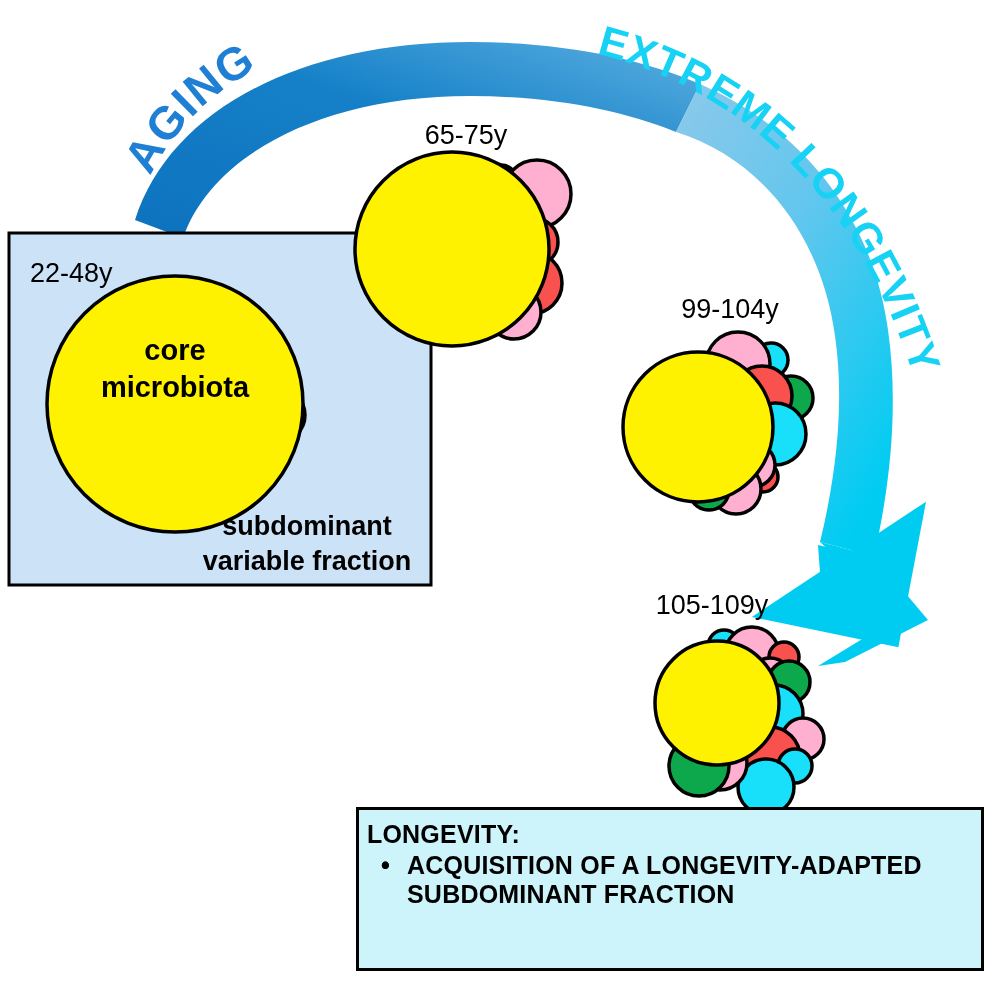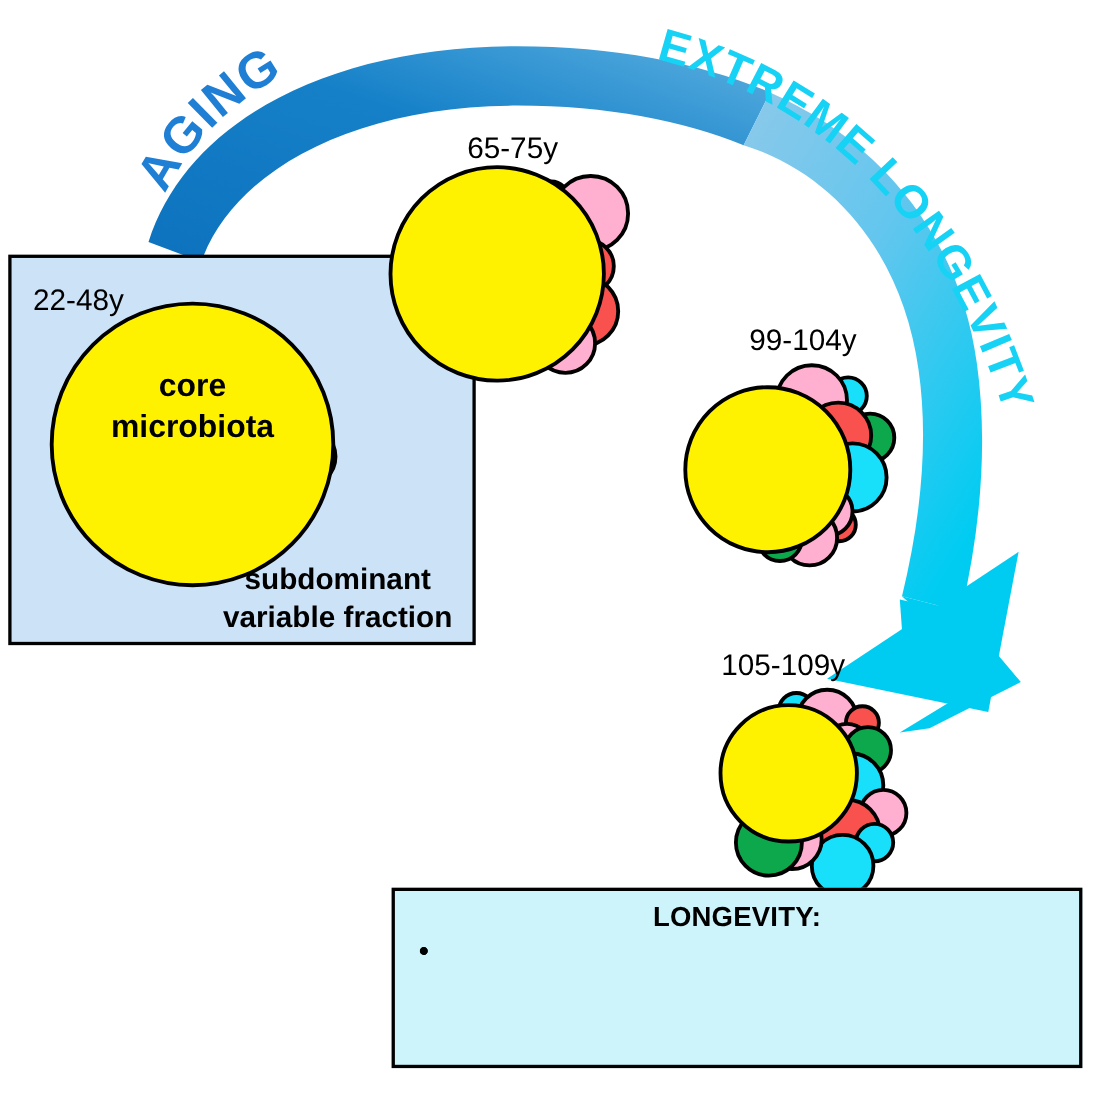--- a/index.html
+++ b/index.html
@@ -54,21 +54,20 @@
     font-family: "Liberation Sans", sans-serif;
     font-size: 42px;
     font-weight: bold;
     letter-spacing: 1px;
   }
   .legend-box {
     position: absolute;
     box-sizing: border-box;
   }
   .legend-title {
-    text-align: center;
     font-weight: bold;
     font-size: 25px;
     color: #000;
     letter-spacing: 0.2px;
   }
   .legend-list {
     margin: 2px 0 0 0;
     padding: 0;
     list-style: none;
   }
@@ -208,17 +207,18 @@
 
   <div class="legend-box" style="left:356px; top:807px; width:628px; height:164px;
               background:#CCF4FA; border:3px solid #000000; padding:10px 8px 0 8px;">
     <div class="legend-title">LONGEVITY:</div>
     <ul class="legend-list">
       <li>
         <span class="bullet">•</span>
       </li>
       <li>
         <span class="bullet">•</span>
+        <span>ACQUISITION OF A LONGEVITY-ADAPTED SUBDOMINANT FRACTION</span>
       </li>
     </ul>
   </div>
 
 </div>
 
 </body></html>

